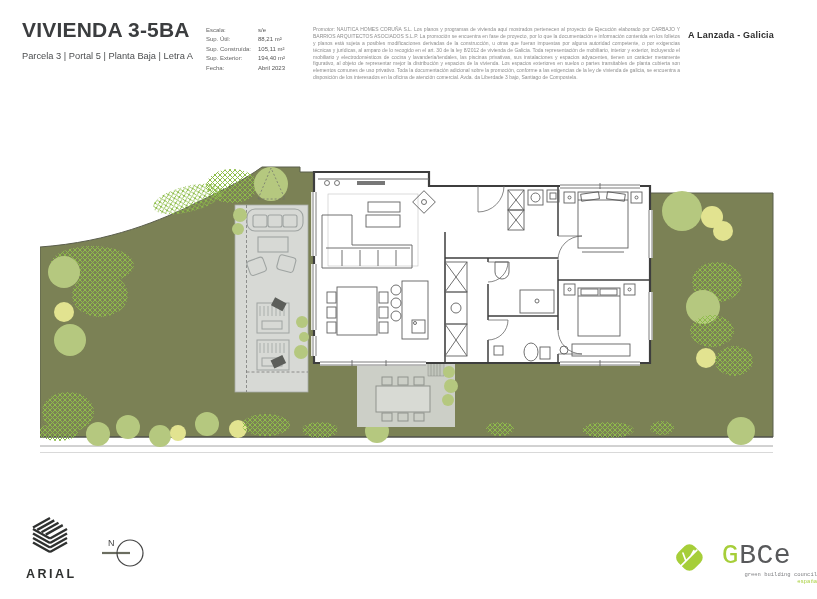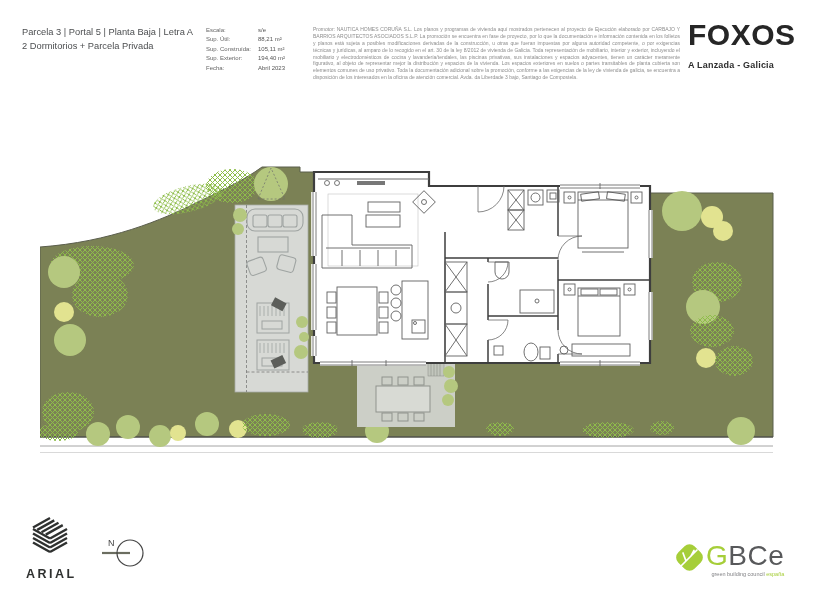--- a/index.html
+++ b/index.html
@@ -25,35 +25,35 @@
   .brand-loc { font-size:9px; font-weight:700; color:#2e2e2e; margin-top:10px; letter-spacing:0.2px; }
 
   
   .plan { position:absolute; left:40px; top:166px; width:735px; height:292px; }
 
   
   .arial-block { position:absolute; left:26px; top:514px; width:54px; }
   .arial-name { margin-top:3px; font-size:12.5px; font-weight:700; letter-spacing:2.5px; color:#2e302f; }
   .compass-block { position:absolute; left:100px; top:532px; }
   .gbce-block { position:absolute; left:672px; top:542px; display:flex; align-items:flex-start; }
-  .gbce-text-wrap { margin-left:0; }
+  .gbce-text-wrap { margin-left:16px;font-family:Liberation Mono, monospace; }
   .gbce-name { font-size:28px; line-height:1; color:#58595b; font-weight:400; letter-spacing:0.5px; }
   .gbce-name .g-green { color:#a6ce39; }
   .gbce-tagline { font-size:5.5px; color:#808184; text-align:right; margin-top:1px; }
   .gbce-tagline .es-green { color:#a6ce39; }
 </style>
 </head>
 <body>
 
 <div class="sheet">
 
   <div class="title-block">
+    <h1>VIVIENDA 3-5BA</h1>
     <div class="subtitle">
       <div>Parcela 3 | Portal 5 | Planta Baja | Letra A</div>
-      <div>2 Dormitorios + Parcela Privada</div>
     </div>
   </div>
 
   <div class="spec-block">
     <div class="spec-row">
       <span class="spec-label">Escala:</span>
       <span class="spec-value">s/e</span>
     </div>
     <div class="spec-row">
       <span class="spec-label">Sup. Útil:</span>
@@ -69,21 +69,20 @@
     </div>
     <div class="spec-row">
       <span class="spec-label">Fecha:</span>
       <span class="spec-value">Abril 2023</span>
     </div>
   </div>
 
   <div class="legal-block">Promotor: NAUTICA HOMES CORUÑA S.L. Los planos y programas de vivienda aquí mostrados pertenecen al proyecto de Ejecución elaborado por CARBAJO Y BARRIOS ARQUITECTOS ASOCIADOS S.L.P. La promoción se encuentra en fase de proyecto, por lo que la documentación e información contenida en los folletos y planos está sujeta a posibles modificaciones derivadas de la construcción, u otras que fueran impuestas por alguna autoridad competente, o por exigencias técnicas y jurídicas, al amparo de lo recogido en el art. 30 de la ley 8/2012 de vivienda de Galicia. Toda representación de mobiliario, interior y exterior, incluyendo el mobiliario y electrodomésticos de cocina y lavandería/tendales, las piscinas privativas, sus instalaciones y espacios adyacentes, tienen un carácter meramente figurativo, al objeto de representar mejor la distribución y espacios de la vivienda. Los espacios exteriores en suelos o partes transitables de planta cubierta son elementos comunes de uso privativo. Toda la documentación adicional sobre la promoción, conforme a las exigencias de la ley de vivienda de galicia, se encuentra a disposición de los interesados en la oficina de atención comercial. Avda. da Liberdade 3 bajo, Santiago de Compostela.</div>
 
   <div class="brand-block">
-    <div class="brand-name">FOXOS</div>
     <div class="brand-loc">A Lanzada - Galicia</div>
   </div>
 
   <svg class="plan" viewBox="40 166 735 292" xmlns="http://www.w3.org/2000/svg">
     <defs>
       <pattern id="xh" width="5" height="5" patternUnits="userSpaceOnUse">
         <path d="M0,5 L5,0 M0,0 L5,5" stroke="#8ebd4a" stroke-width="1" fill="none"></path>
       </pattern>
     </defs>
 

